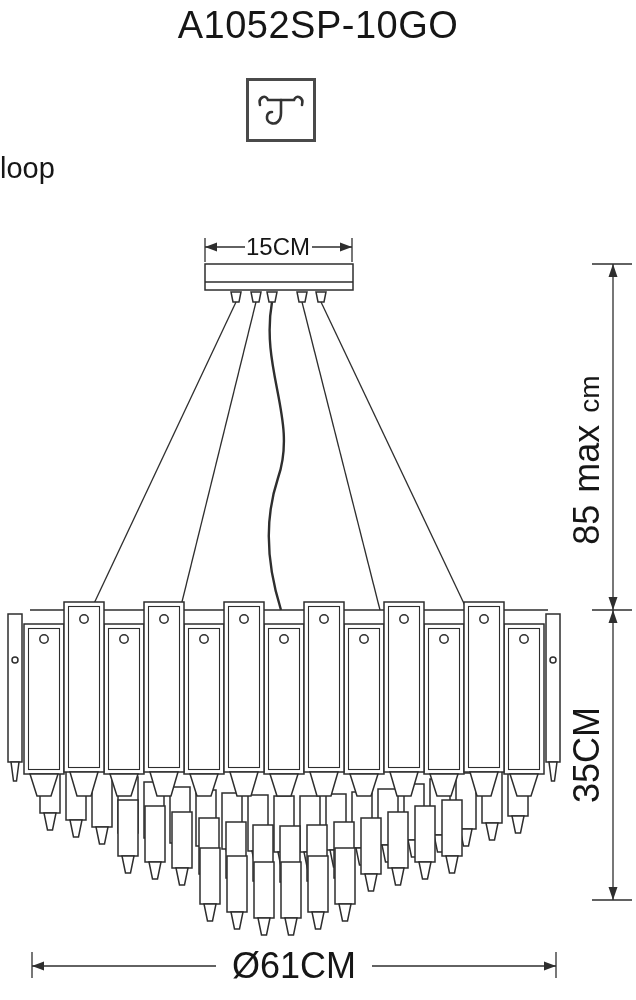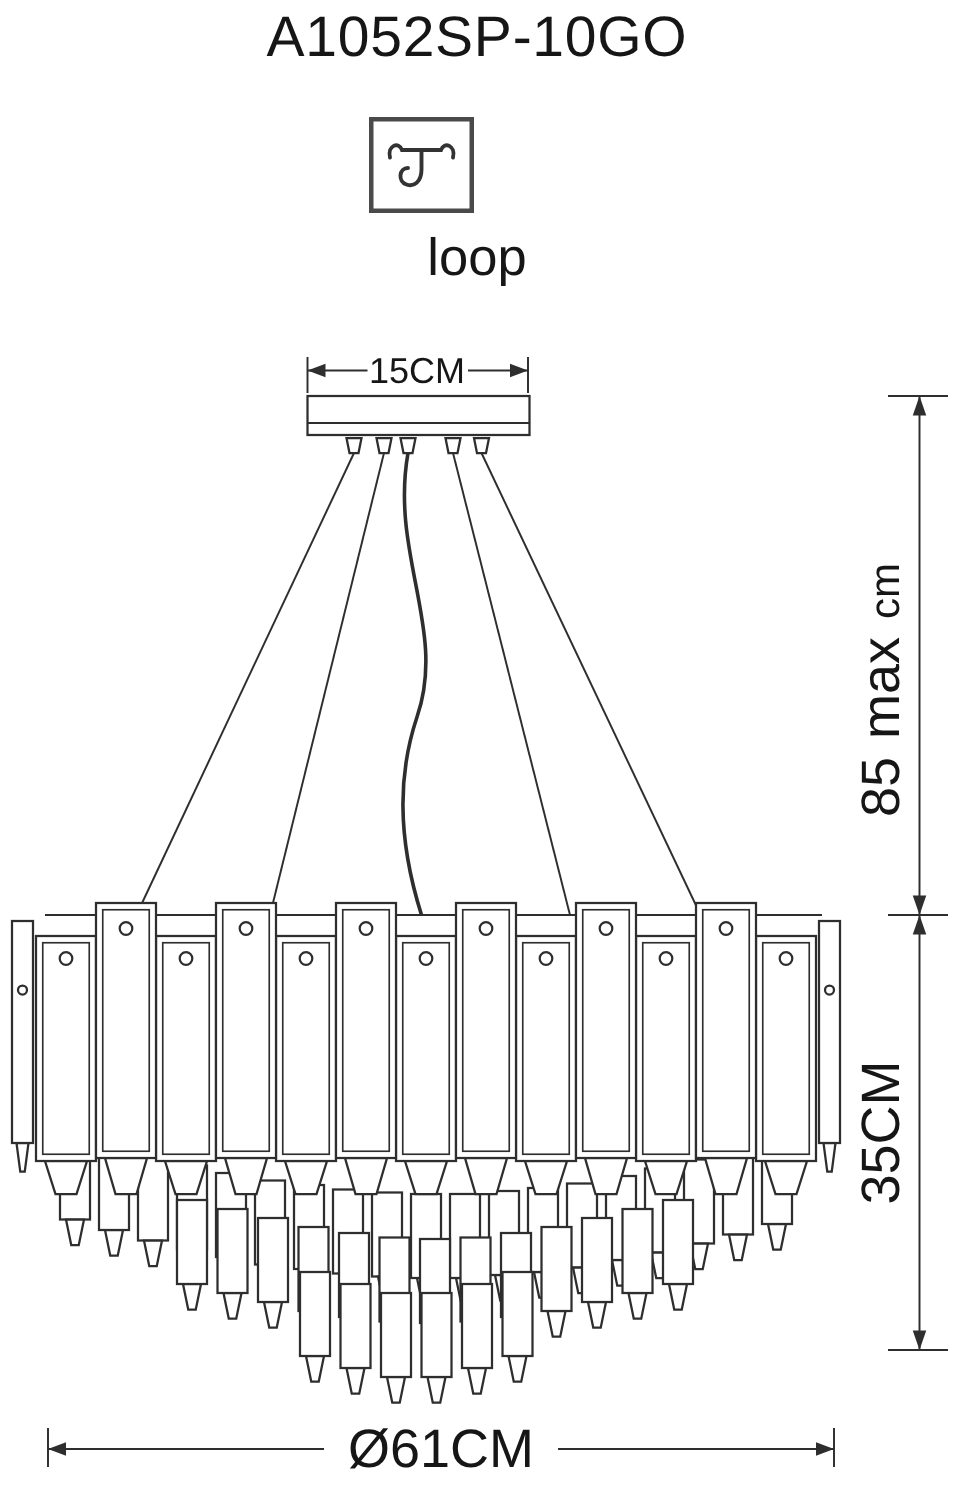--- a/index.html
+++ b/index.html
@@ -3,22 +3,22 @@
 <meta charset="utf-8">
 <style>
   html,body{margin:0;padding:0;background:#ffffff;}
   .page{position:relative;width:636px;height:1000px;background:#fff;overflow:hidden;
         font-family:"Liberation Sans", sans-serif;color:#111;}
   .title{position:absolute;top:4px;left:0;width:100%;text-align:center;
          font-size:38px;font-weight:500;letter-spacing:.5px;margin:0;color:#161616;}
   .hook-box{position:absolute;left:246px;top:78px;width:64px;height:58px;
             border:3px solid #4a4a4a;box-sizing:content-box;background:#fff;}
   .hook-box svg{display:block;width:64px;height:58px;}
-  .hook-label{position:absolute;top:152px;left:0;width:100%;text-align:center;
-              font-size:35px;color:#161616;}
+  .hook-label{position:absolute;top:152px;left:0;width:100%;
+              font-size:29px;color:#161616;}
   .drawing{position:absolute;left:0;top:0;width:636px;height:1000px;}
   .drawing text{font-family:"Liberation Sans", sans-serif;fill:#161616;}
   .ln{stroke:#2e2e2e;stroke-width:1.3;fill:none;}
   .cable{stroke:#2e2e2e;stroke-width:2.4;fill:none;}
   .arrow{fill:#2e2e2e;stroke:none;}
   .dimtxt{font-size:24px;font-weight:500;}
   .bigtxt{font-size:36px;font-weight:500;}
   .smtxt{font-size:28px;font-weight:500;}
   #plateA *,#plateB *,#plateE *,#prism *{fill:#ffffff;stroke:#2e2e2e;stroke-width:1.5;}
   #plateA .thin,#plateB .thin{stroke-width:1.1;}

